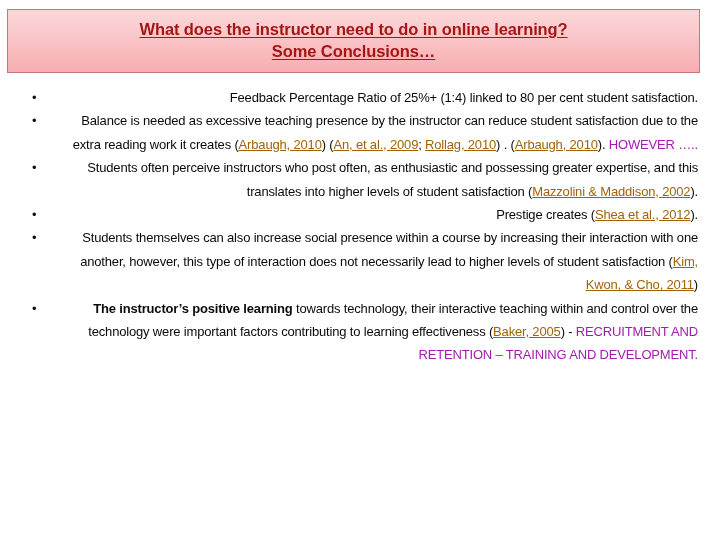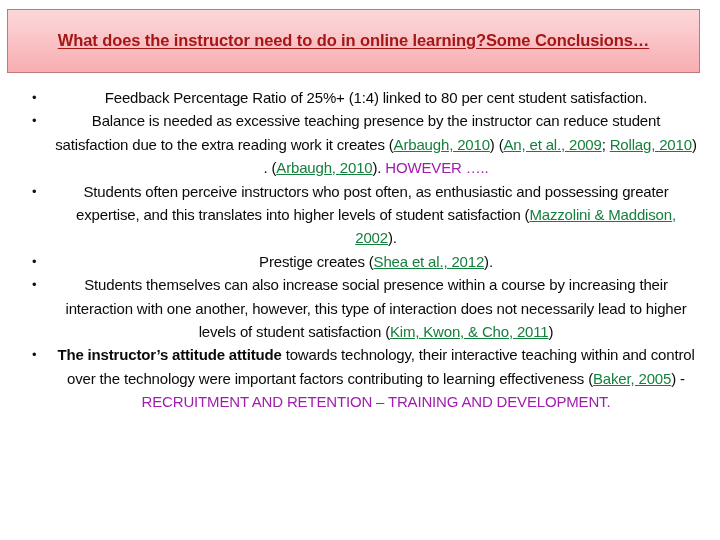--- a/index.html
+++ b/index.html
@@ -28,21 +28,21 @@
   .title-box {
     position: absolute;
     left: 7px;
     top: 9px;
     width: 693px;
     height: 64px;
     box-sizing: border-box;
     border: 1px solid #c0787c;
     background: linear-gradient(to bottom, #fbd7d9 0%, #fbcdd0 28%, #f9bdc0 62%, #f7aeb1 100%);
     display: flex;
-    flex-direction: row;
+    flex-direction: column;
     align-items: center;
     justify-content: center;
     padding: 2px 6px 4px 6px;
     overflow: hidden;
   }
   .title-line {
     font-family: "Liberation Sans", sans-serif;
     font-weight: bold;
     font-size: 16.5px;
     line-height: 1.34;
@@ -64,39 +64,39 @@
   ul.bullets {
     list-style: none;
     margin: 0;
     padding: 0;
   }
   ul.bullets > li {
     position: relative;
     margin: 0 0 0 0;
     padding: 0 22px 0 54px;
     font-family: "Liberation Sans", sans-serif;
-    font-size: 15px;
+    font-size: 13px;
     line-height: 23.4px;
     color: #0a0a0a;
     letter-spacing: -0.17px;
-    text-align: center;
+    text-align: right;
   }
   ul.bullets > li::before {
     content: "\2022";
     position: absolute;
     left: 32px;
     top: 0;
     font-size: 13px;
     line-height: 23.4px;
     color: #111111;
   }
 
   
   .lnk {
-    color: #15803d;
+    color: #a16207;
     text-decoration: underline;
     text-underline-offset: 1px;
   }
   .red {
     color: #a21caf;
   }
   .strongish {
     font-weight: 600;
   }
 </style>
@@ -110,17 +110,17 @@
     <div class="title-line">Some Conclusions…</div>
   </div>
 
   <div class="body">
     <ul class="bullets" id="bullet-list">
         <li><span>Feedback Percentage Ratio of 25%+ (1:4) linked to 80 per cent student satisfaction.</span></li>
         <li><span>Balance is  needed as excessive teaching presence by the instructor can reduce student satisfaction due to the extra reading work it creates (</span><span class="lnk">Arbaugh, 2010</span><span>) (</span><span class="lnk">An, et al., 2009</span><span>; </span><span class="lnk">Rollag, 2010</span><span>) . (</span><span class="lnk">Arbaugh, 2010</span><span>).  </span><span class="red">HOWEVER …..</span></li>
         <li><span>Students often perceive instructors who post often, as enthusiastic and possessing greater expertise, and this translates into higher levels of student satisfaction (</span><span class="lnk">Mazzolini &amp; Maddison, 2002</span><span>).</span></li>
         <li><span>Prestige creates (</span><span class="lnk">Shea et al., 2012</span><span>).</span></li>
         <li><span>Students themselves can also increase social presence within a course by increasing their interaction with one another, however, this type of interaction does not necessarily lead to higher levels of student satisfaction (</span><span class="lnk">Kim, Kwon, &amp; Cho, 2011</span><span>)</span></li>
-        <li><span class="strongish">The instructor’s attitude attitude</span><span> towards technology, their interactive teaching within and control over the technology were important factors contributing to learning effectiveness (</span><span class="lnk">Baker, 2005</span><span>) -  </span><span class="red">RECRUITMENT AND RETENTION – TRAINING AND DEVELOPMENT.</span></li>
+        <li><span class="strongish">The instructor’s positive learning</span><span> towards technology, their interactive teaching within and control over the technology were important factors contributing to learning effectiveness (</span><span class="lnk">Baker, 2005</span><span>) -  </span><span class="red">RECRUITMENT AND RETENTION – TRAINING AND DEVELOPMENT.</span></li>
       </ul>
   </div>
 
 </div>
 
 </body></html>

